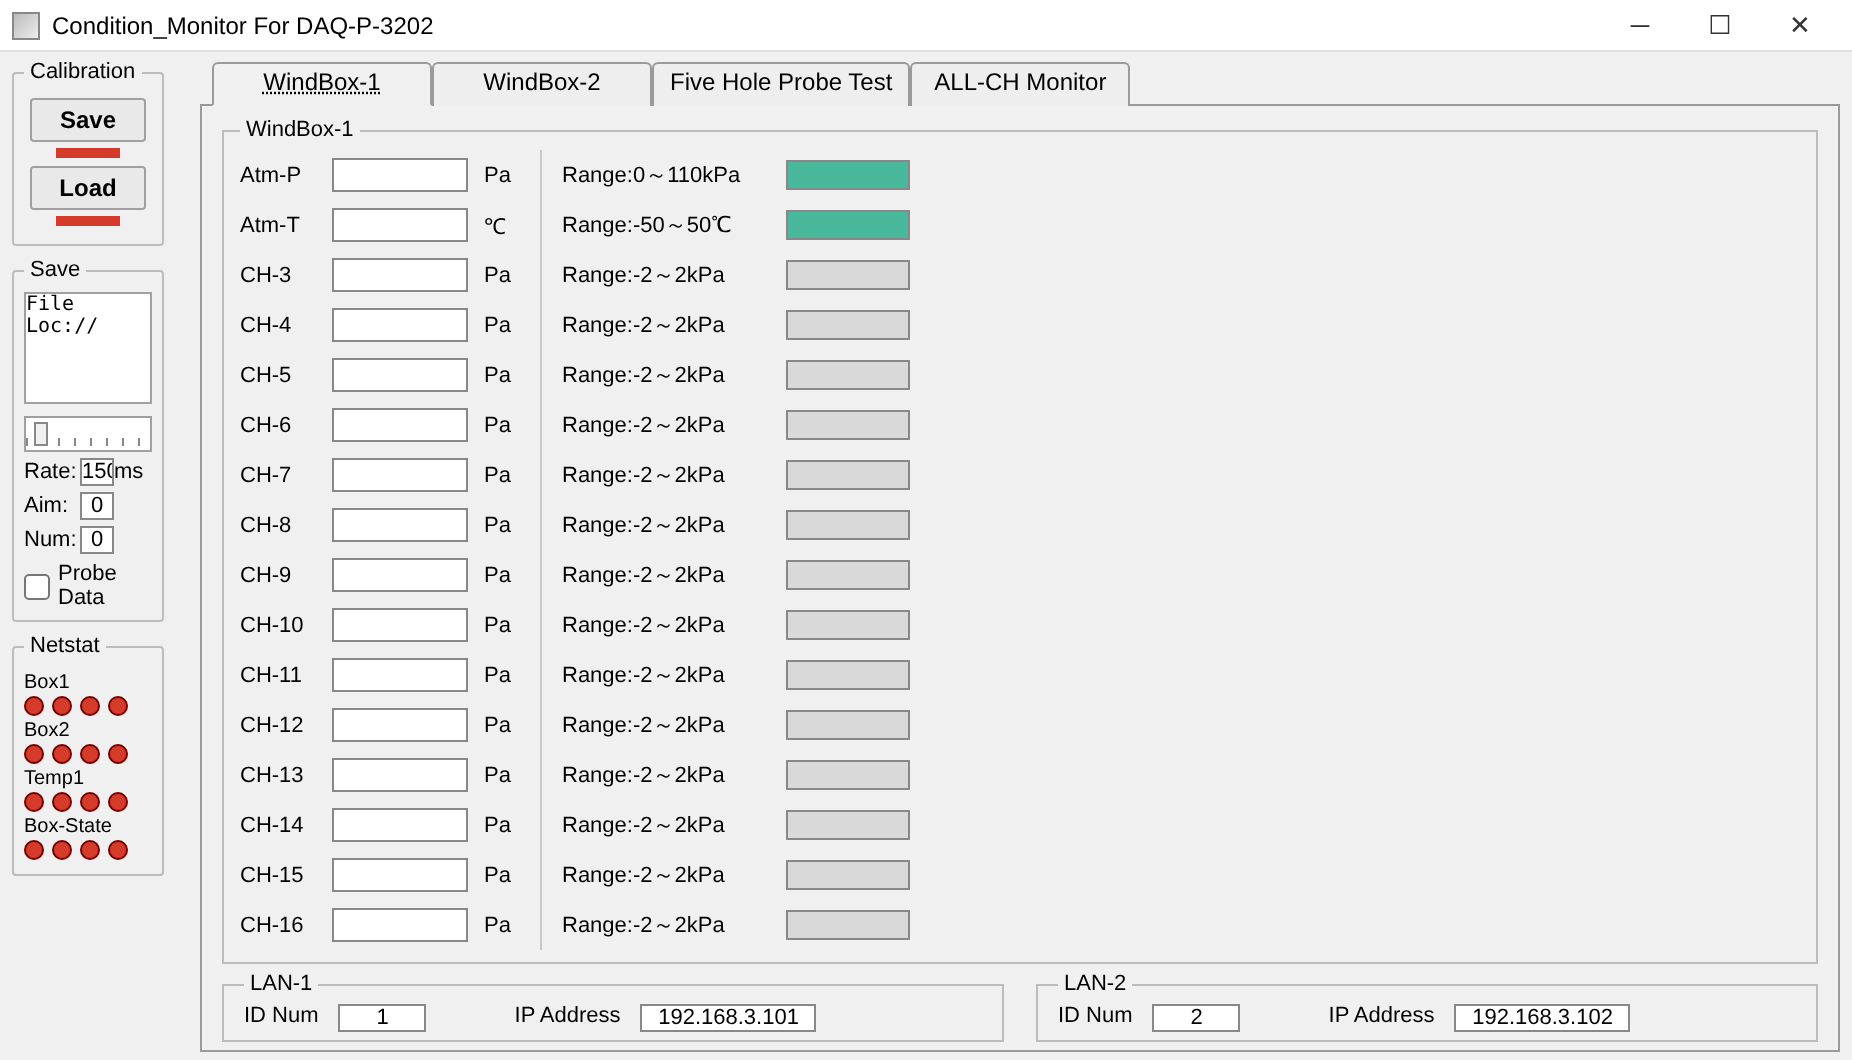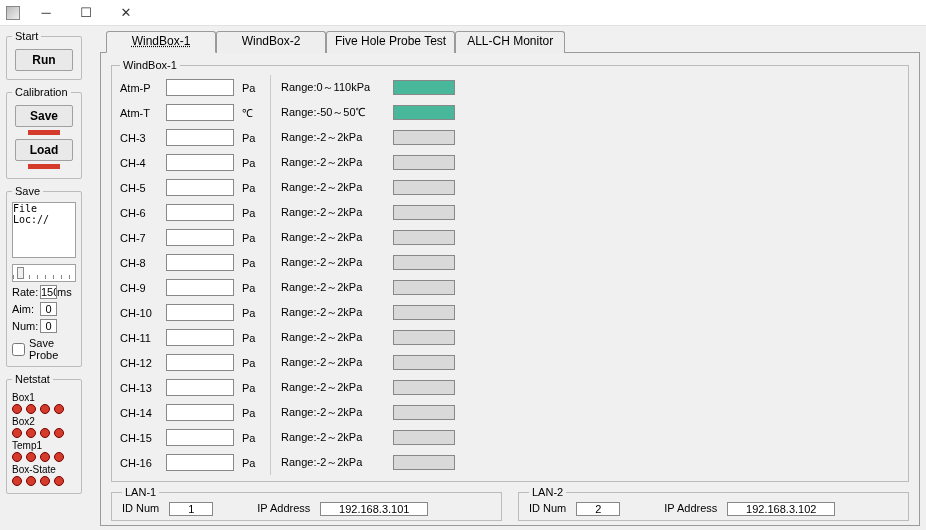--- a/index.html
+++ b/index.html
@@ -208,41 +208,38 @@
   .lan-row { display: flex; gap: 16px; margin-top: 4px; }
   fieldset.lan {
     flex: 1;
     border: 1px solid #bcbcbc;
     padding: 4px 10px;
   }
   fieldset.lan > legend { font-size: 11px; padding: 0 3px; }
   .lan-line { display: flex; gap: 10px; }
   .lan-line label { font-size: 11px; }
   .lan-line input.id { width: 44px; text-align: center; border:1px solid #888; font-size:11px; }
-  .lan-line input.ip { width: 108px; text-align: center; border:1px solid #888; font-size:11px; }
+  .lan-line input.ip { width: 88px; text-align: center; border:1px solid #888; font-size:11px; }
   .lan-line .spacer { flex: 0 0 24px; }
 </style>
 </head>
 <body>
 
 <div class="titlebar">
   <div class="app-icon"></div>
+  <div class="title">Condition_Monitor For DAQ-P-3202</div>
   <div class="wbtn">─</div>
   <div class="wbtn">☐</div>
   <div class="wbtn close">✕</div>
 </div>
 
 <div class="client">
 
   <div class="sidebar">
 
-    <fieldset class="group">
-      <legend>Start</legend>
-      <button class="bigbtn">Run</button>
-    </fieldset>
 
     <fieldset class="group">
       <legend>Calibration</legend>
       <button class="bigbtn">Save</button>
       <div class="redbar"></div>
       <button class="bigbtn">Load</button>
       <div class="redbar"></div>
     </fieldset>
 
     <fieldset class="group save-box">
@@ -257,21 +254,21 @@
       <div class="kv">
         <label>Aim:</label>
         <input value="0" style="">
       </div>
       <div class="kv">
         <label>Num:</label>
         <input value="0" style="">
       </div>
       <div class="chk">
         <input type="checkbox" style="">
-        <span>Save Probe</span>
+        <span>Probe Data</span>
       </div>
     </fieldset>
 
     <fieldset class="group">
       <legend>Netstat</legend>
       <div id="netstat-rows">
           <div class="net-row">
             <span class="lbl">Box1</span>
             <div class="leds">
               <span class="led"></span>

